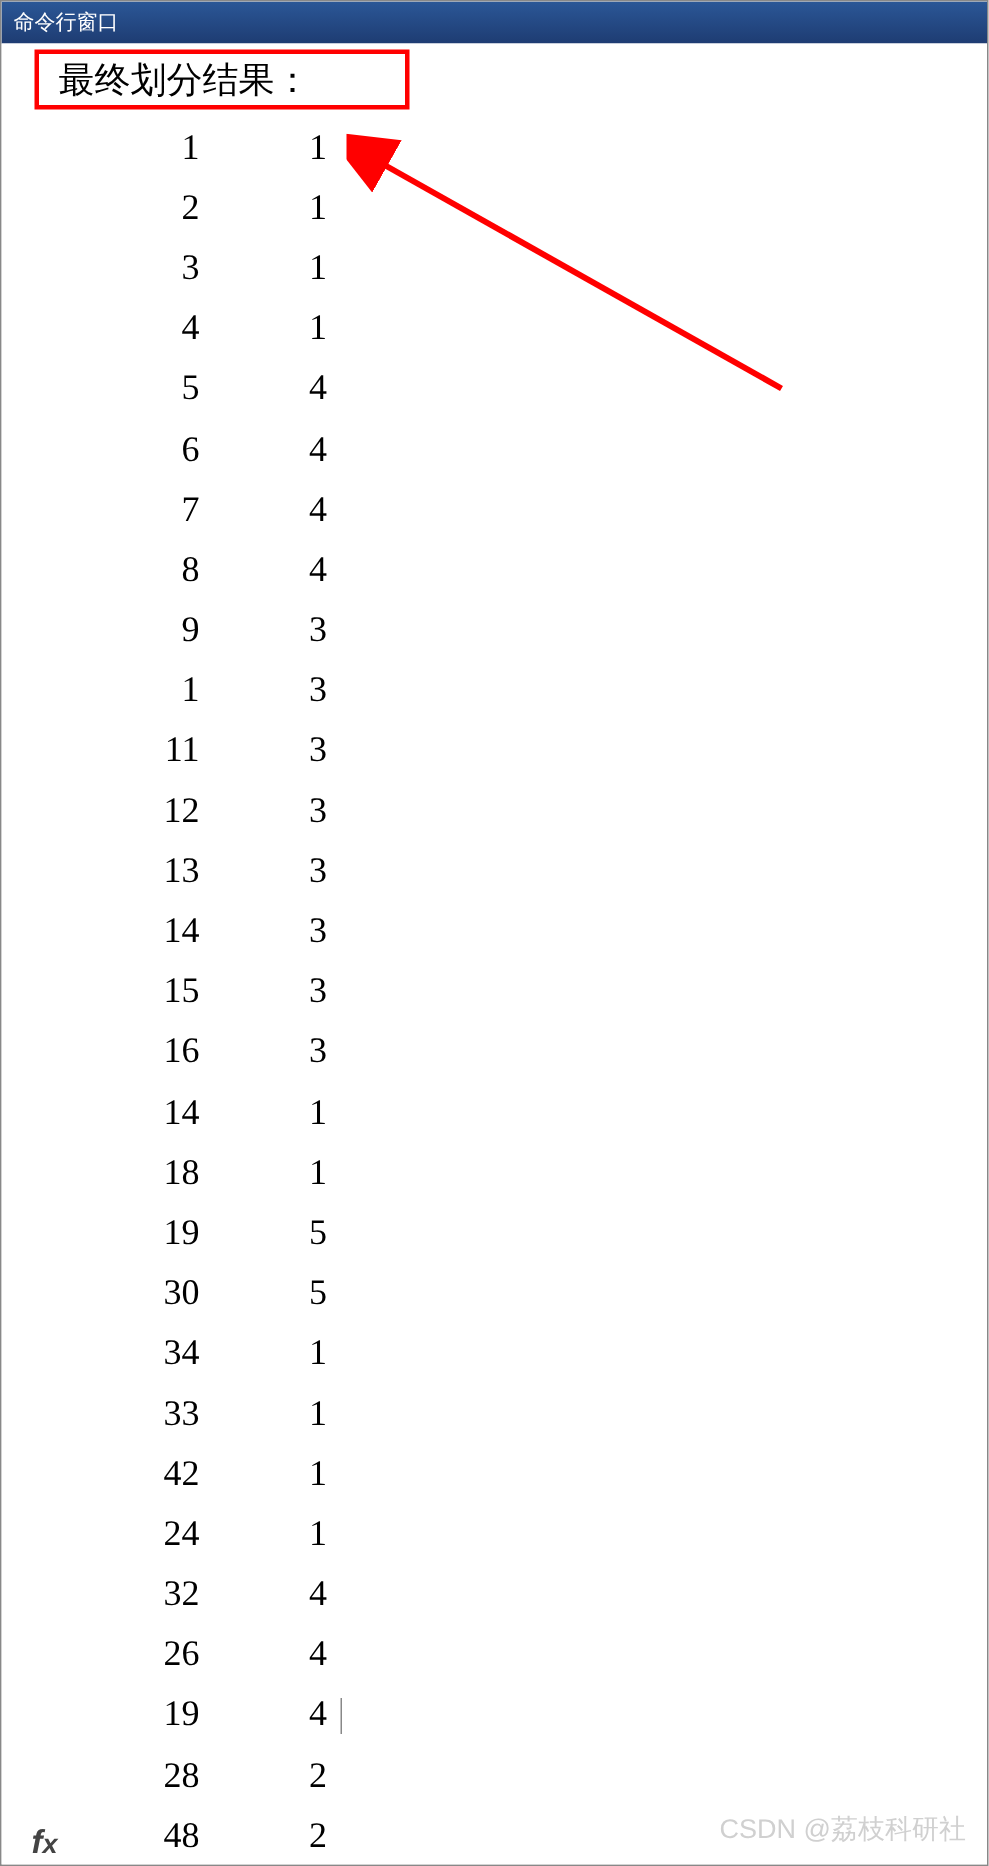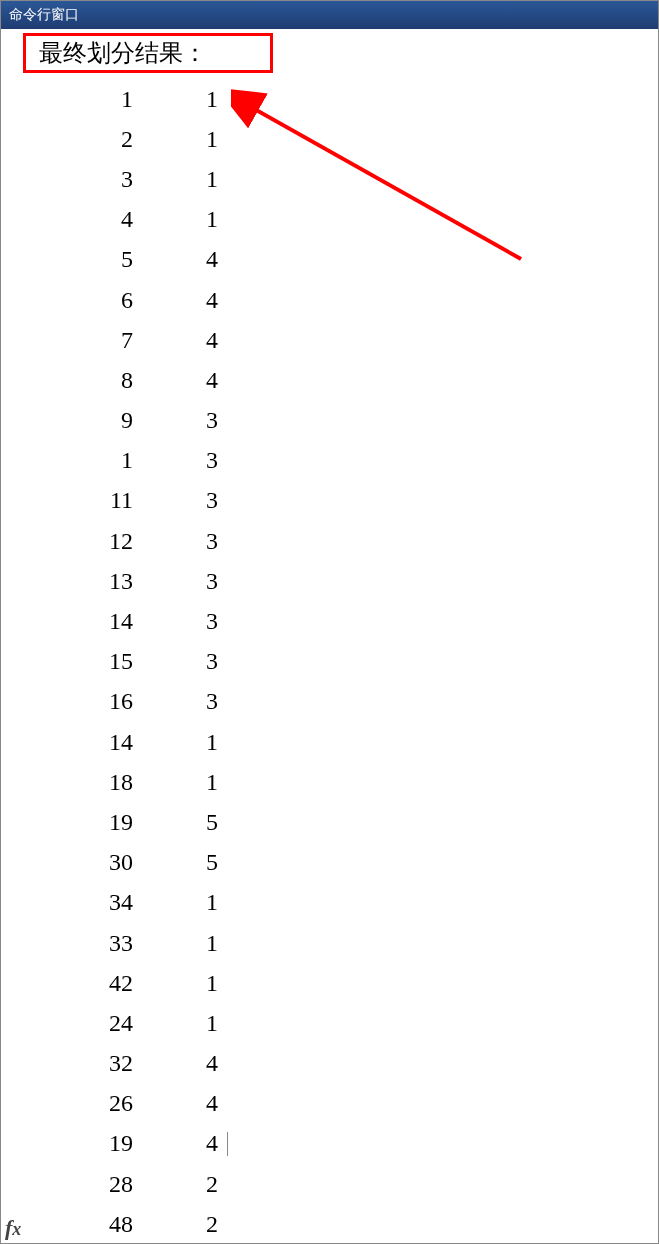--- a/index.html
+++ b/index.html
@@ -66,22 +66,22 @@
       padding-right: 8px;
     }
     .col-value {
       width: 85px;
       text-align: right;
       padding-right: 8px;
     }
     .fx-icon {
       position: absolute;
       bottom: 2px;
-      left: 4px;
-      font-family: Liberation Serif, serif;
+      left: 20px;
+      font-family: Liberation Sans, sans-serif;
       font-style: italic;
       font-size: 22px;
       color: #444;
       font-weight: bold;
     }
     .fx-icon .f {
       font-style: italic;
     }
     .fx-icon .x {
       font-style: italic;
@@ -244,13 +244,14 @@
         <div class="col-value">2</div>
       </div>
     <div class="data-row">
         <div class="col-index">48</div>
         <div class="col-value">2</div>
       </div>
   </div>
 
   <div class="fx-icon"><span class="f">f</span><span class="x">x</span></div>
 
+  <div class="watermark">CSDN @荔枝科研社</div>
 </div>
 
 </body></html>

